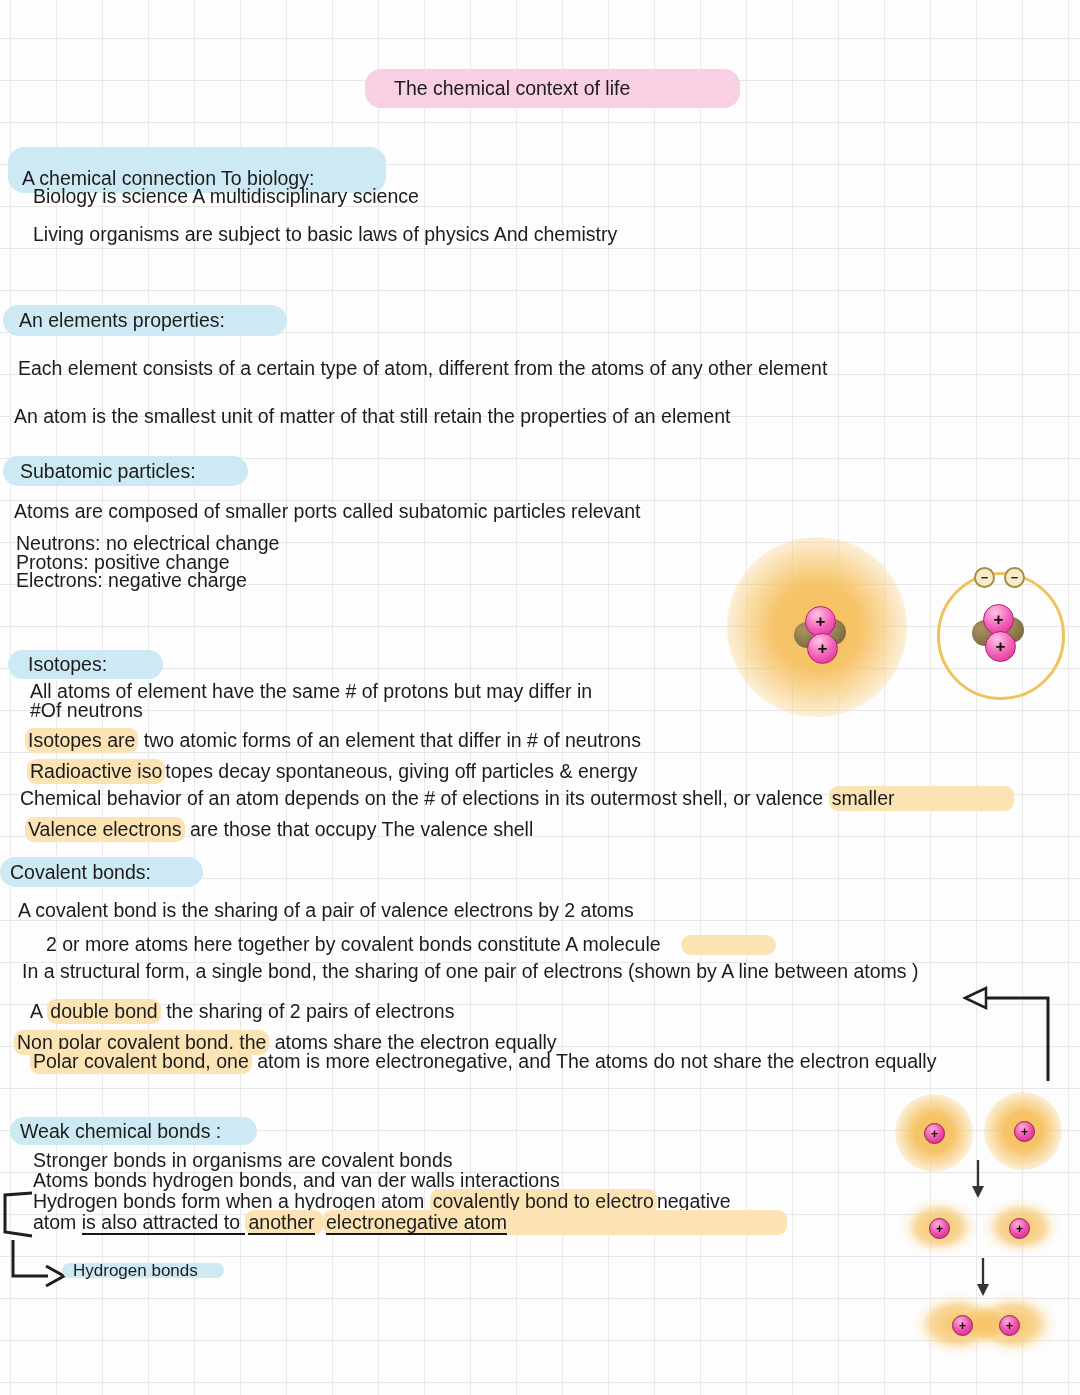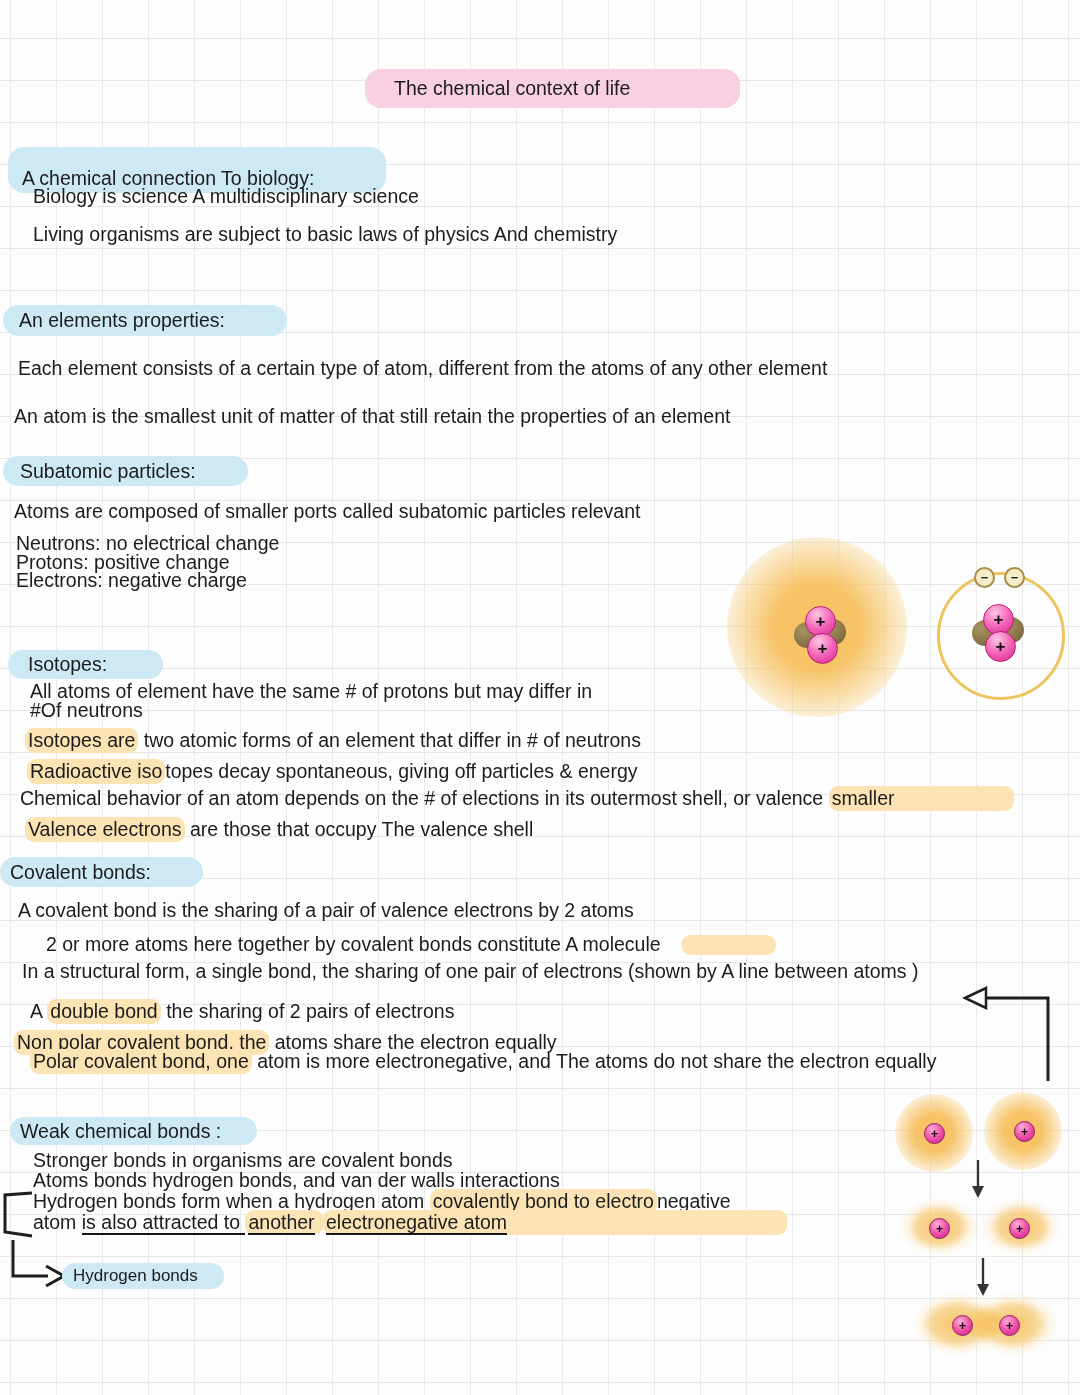--- a/index.html
+++ b/index.html
@@ -165,21 +165,21 @@
   </div>
   <div class="line" style="left:33px;top:1211px;">
     <span>atom </span><span class="u">is also attracted to </span><span class="hl"><span class="u">another</span><span> </span></span><span class="hl ext280"><span class="u">electronegative atom</span></span>
   </div>
 
   <svg style="left:0px;top:1186px;" width="80" height="110" viewBox="0 0 80 110">
     <polyline points="32,7 5,9 5,46 32,50" fill="none" stroke="#1e1e1e" stroke-width="3"></polyline>
     <polyline points="13,54 13,90 48,90" fill="none" stroke="#1e1e1e" stroke-width="3"></polyline>
     <polyline points="46,80 64,90 46,100" fill="none" stroke="#1e1e1e" stroke-width="3"></polyline>
   </svg>
-  <div class="pill pill-cyan" style="left:62px;top:1263px;height:26px;padding:0 26px 0 11px;border-radius:13px;">
+  <div class="pill pill-cyan" style="left:62px;top:1263px;height:15px;padding:0 26px 0 11px;border-radius:13px;">
     <span class="small">Hydrogen bonds</span>
   </div>
 
   <div>
 
     <div class="glow" style="left:895px;top:1094px;width:78px;height:78px;"></div>
     <div class="glow" style="left:984px;top:1092px;width:78px;height:78px;"></div>
     <div class="mini-nucleus" style="left:924px;top:1123px;">
         <span>+</span>
       </div>

